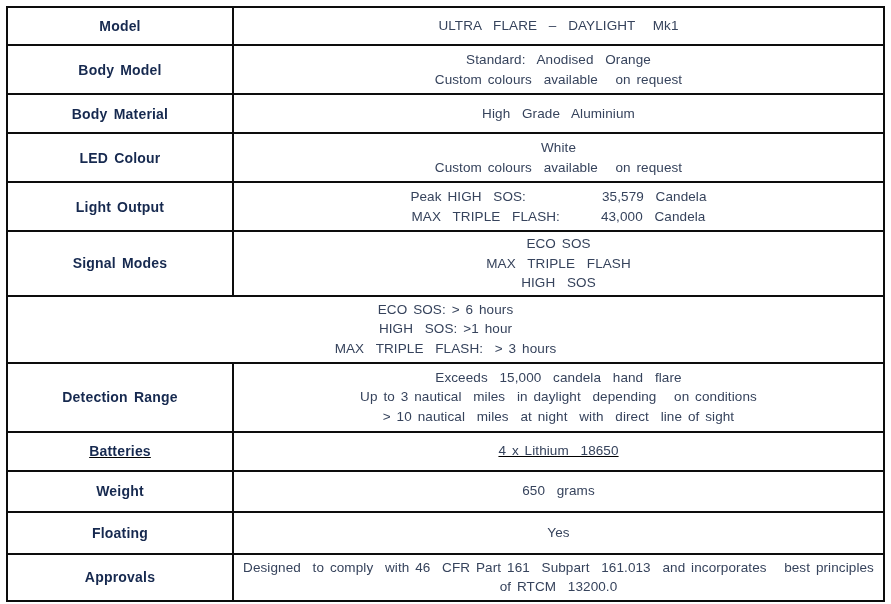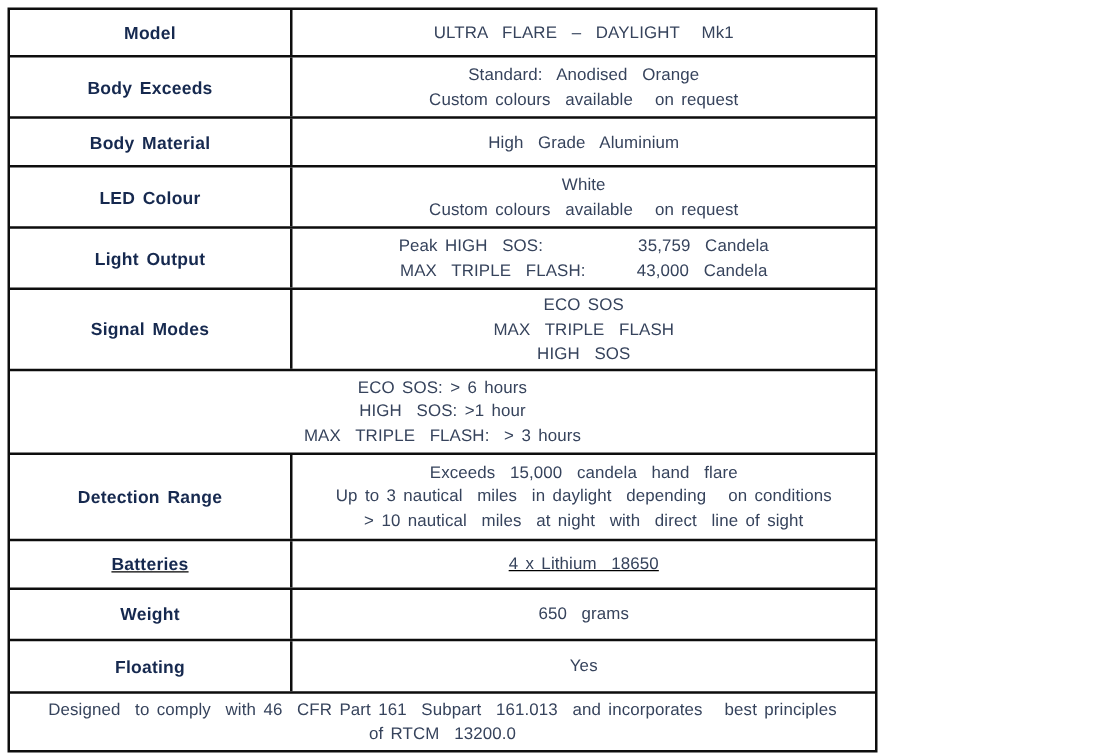--- a/index.html
+++ b/index.html
@@ -13,21 +13,21 @@
   }
   :root {
     --border-color: #0d0d0d;
     --label-color: #16294f;
     --value-color: #36435c;
   }
   .spec-table {
     position: absolute;
     left: 6px;
     top: 6px;
-    width: 696px;
+    width: 879px;
     border: 2px solid var(--border-color);
     background: #ffffff;
     box-sizing: border-box;
   }
   .row {
     display: flex;
     border-top: 2px solid var(--border-color);
   }
   .row:first-child { border-top: none; }
   .cell {
@@ -80,21 +80,21 @@
     <div class="cell label-cell">
       <span>Model</span>
     </div>
     <div class="cell value-cell">
       <div class="value-line">ULTRA  FLARE  –  DAYLIGHT   Mk1</div>
     </div>
   </div>
 
   <div class="row">
     <div class="cell label-cell">
-      <span>Body Exceeds</span>
+      <span>Body Model</span>
     </div>
     <div class="cell value-cell">
       <div class="value-line">Standard:  Anodised  Orange</div>
       <div class="value-line">Custom colours  available   on request</div>
     </div>
   </div>
 
   <div class="row">
     <div class="cell label-cell">
       <span>Body Material</span>
@@ -112,21 +112,21 @@
       <div class="value-line">White</div>
       <div class="value-line">Custom colours  available   on request</div>
     </div>
   </div>
 
   <div class="row">
     <div class="cell label-cell">
       <span>Light Output</span>
     </div>
     <div class="cell value-cell">
-      <div class="value-line">Peak HIGH  SOS:             35,759  Candela</div>
+      <div class="value-line">Peak HIGH  SOS:             35,579  Candela</div>
       <div class="value-line">MAX  TRIPLE  FLASH:       43,000  Candela</div>
     </div>
   </div>
 
   <div class="row">
     <div class="cell label-cell">
       <span>Signal Modes</span>
     </div>
     <div class="cell value-cell">
       <div class="value-line">ECO SOS</div>
@@ -175,19 +175,22 @@
   <div class="row">
     <div class="cell label-cell">
       <span>Floating</span>
     </div>
     <div class="cell value-cell">
       <div class="value-line">Yes</div>
     </div>
   </div>
 
   <div class="row">
+    <div class="cell label-cell">
+      <span>Approvals</span>
+    </div>
     <div class="cell value-cell">
       <div class="value-line">Designed  to comply  with 46  CFR Part 161  Subpart  161.013  and incorporates   best principles</div>
       <div class="value-line">of RTCM  13200.0</div>
     </div>
   </div>
 
 </div>
 
 </body></html>

